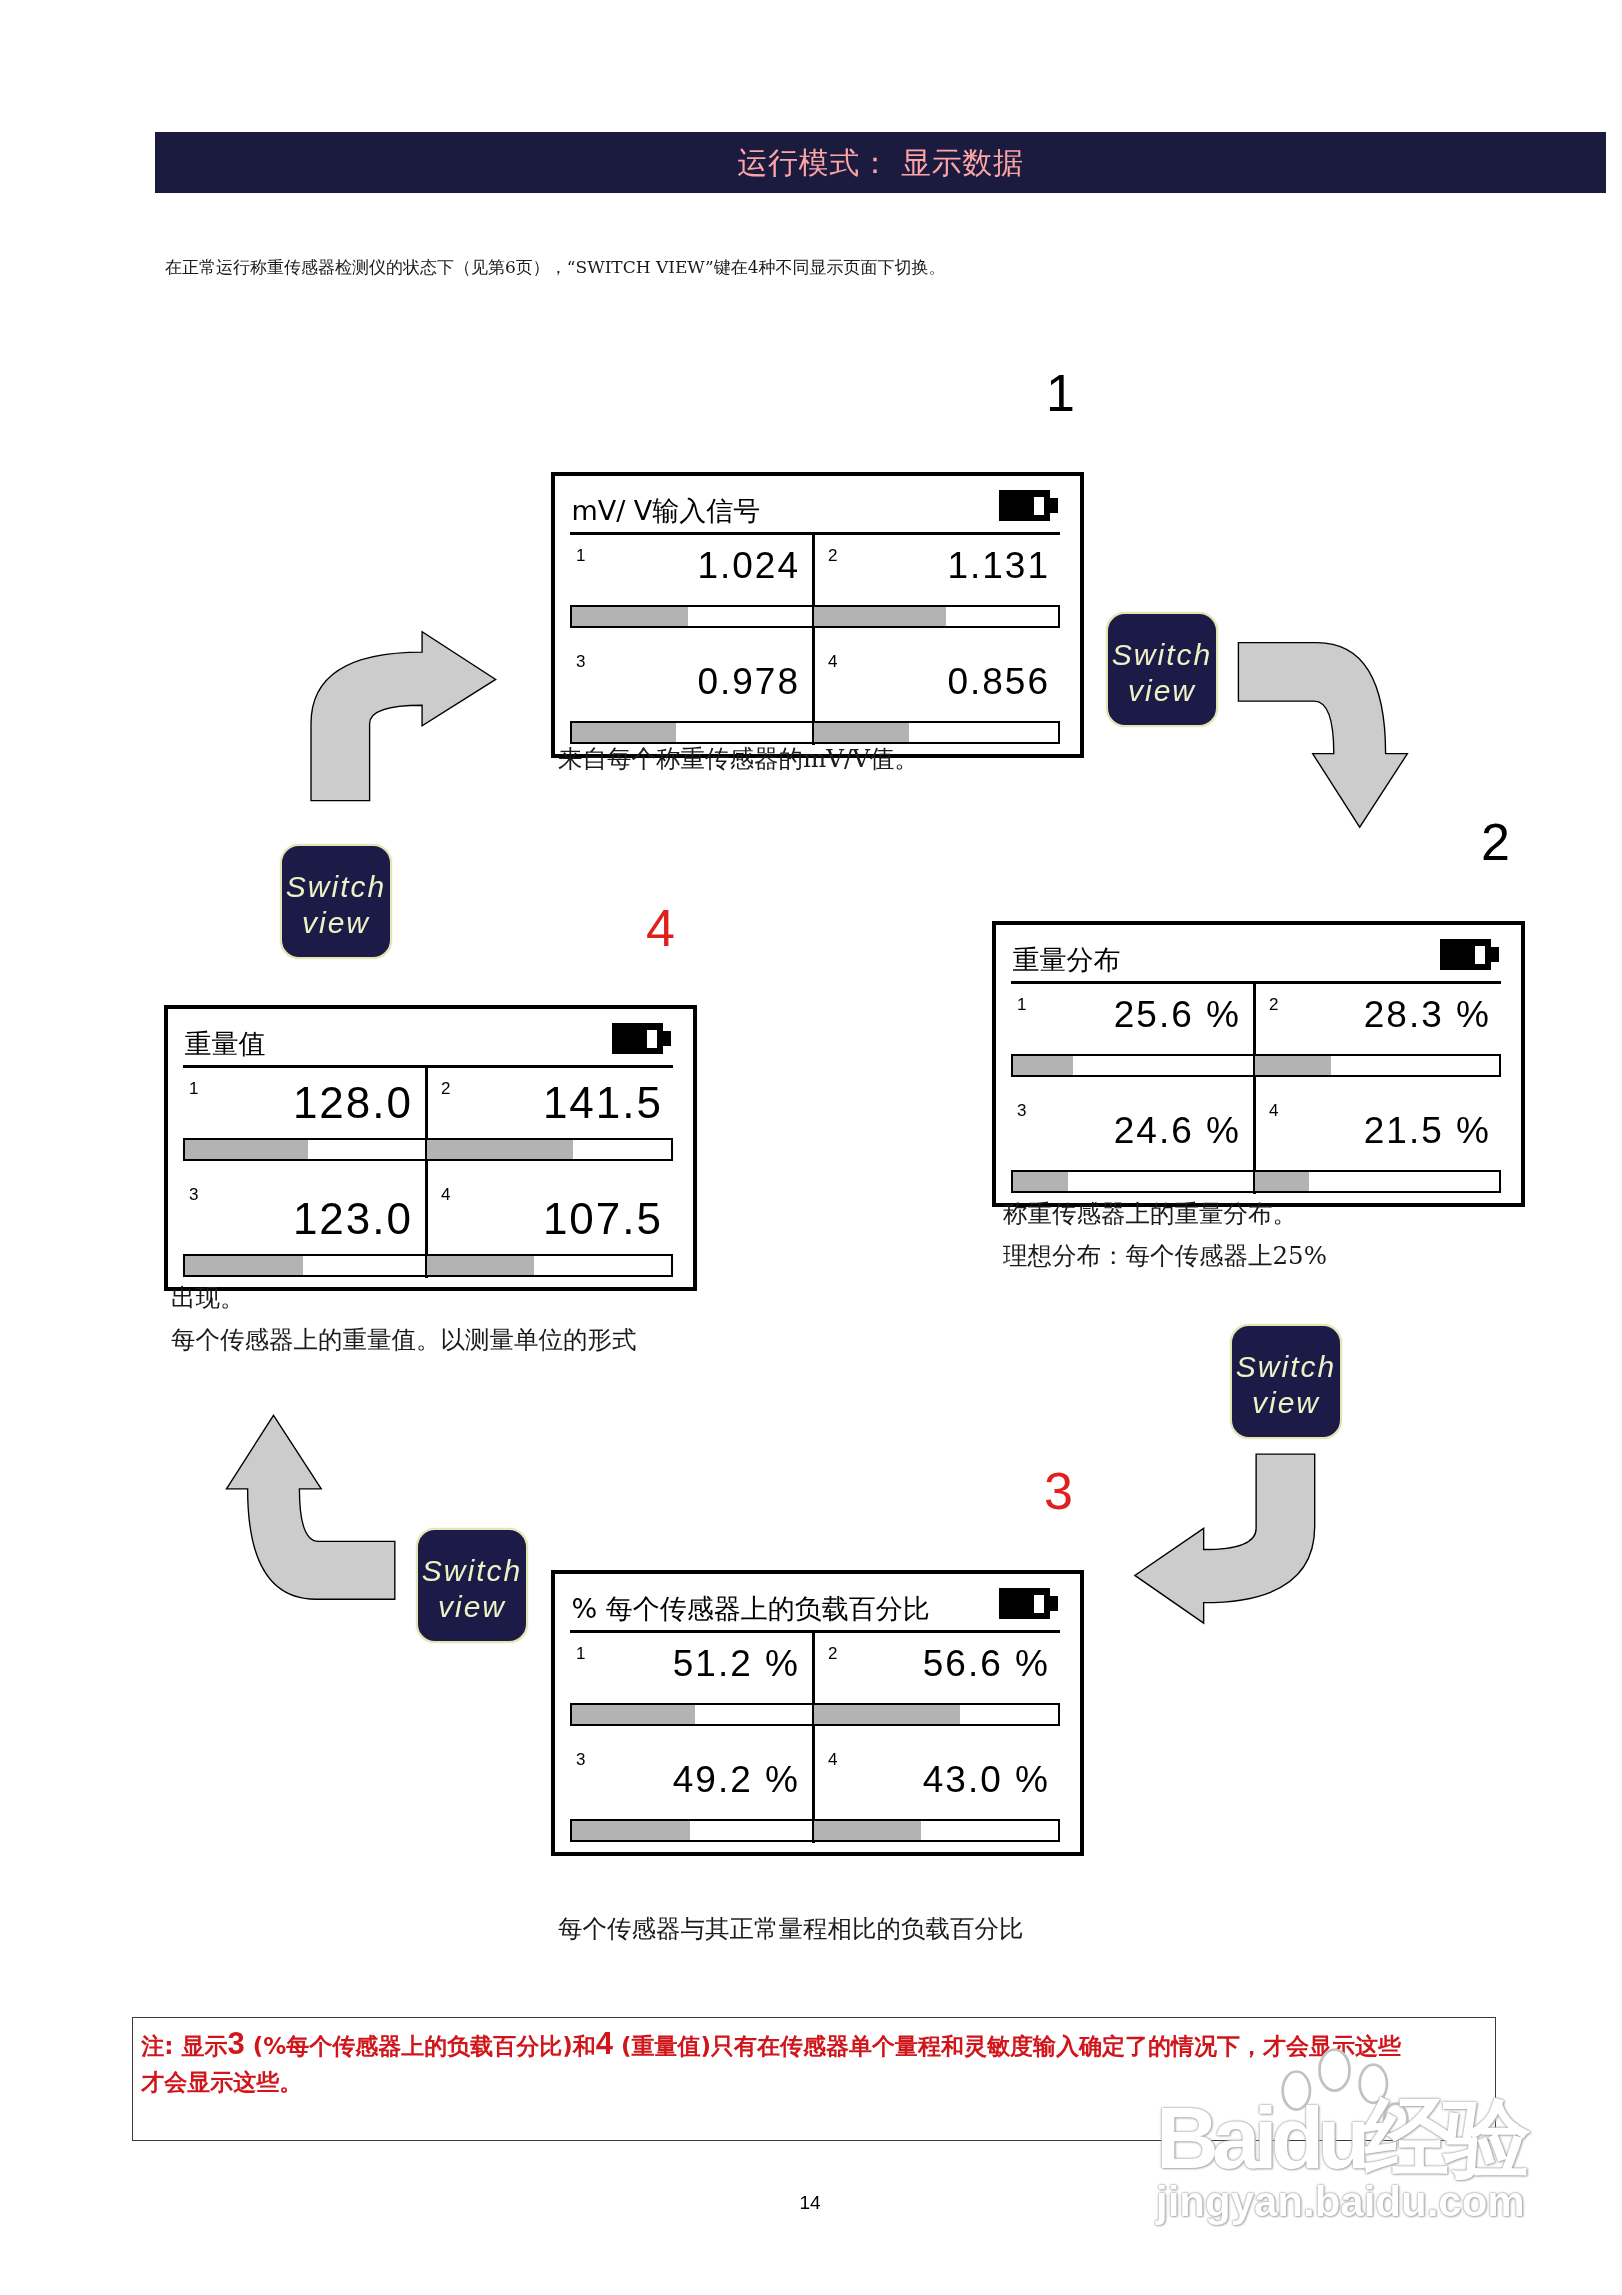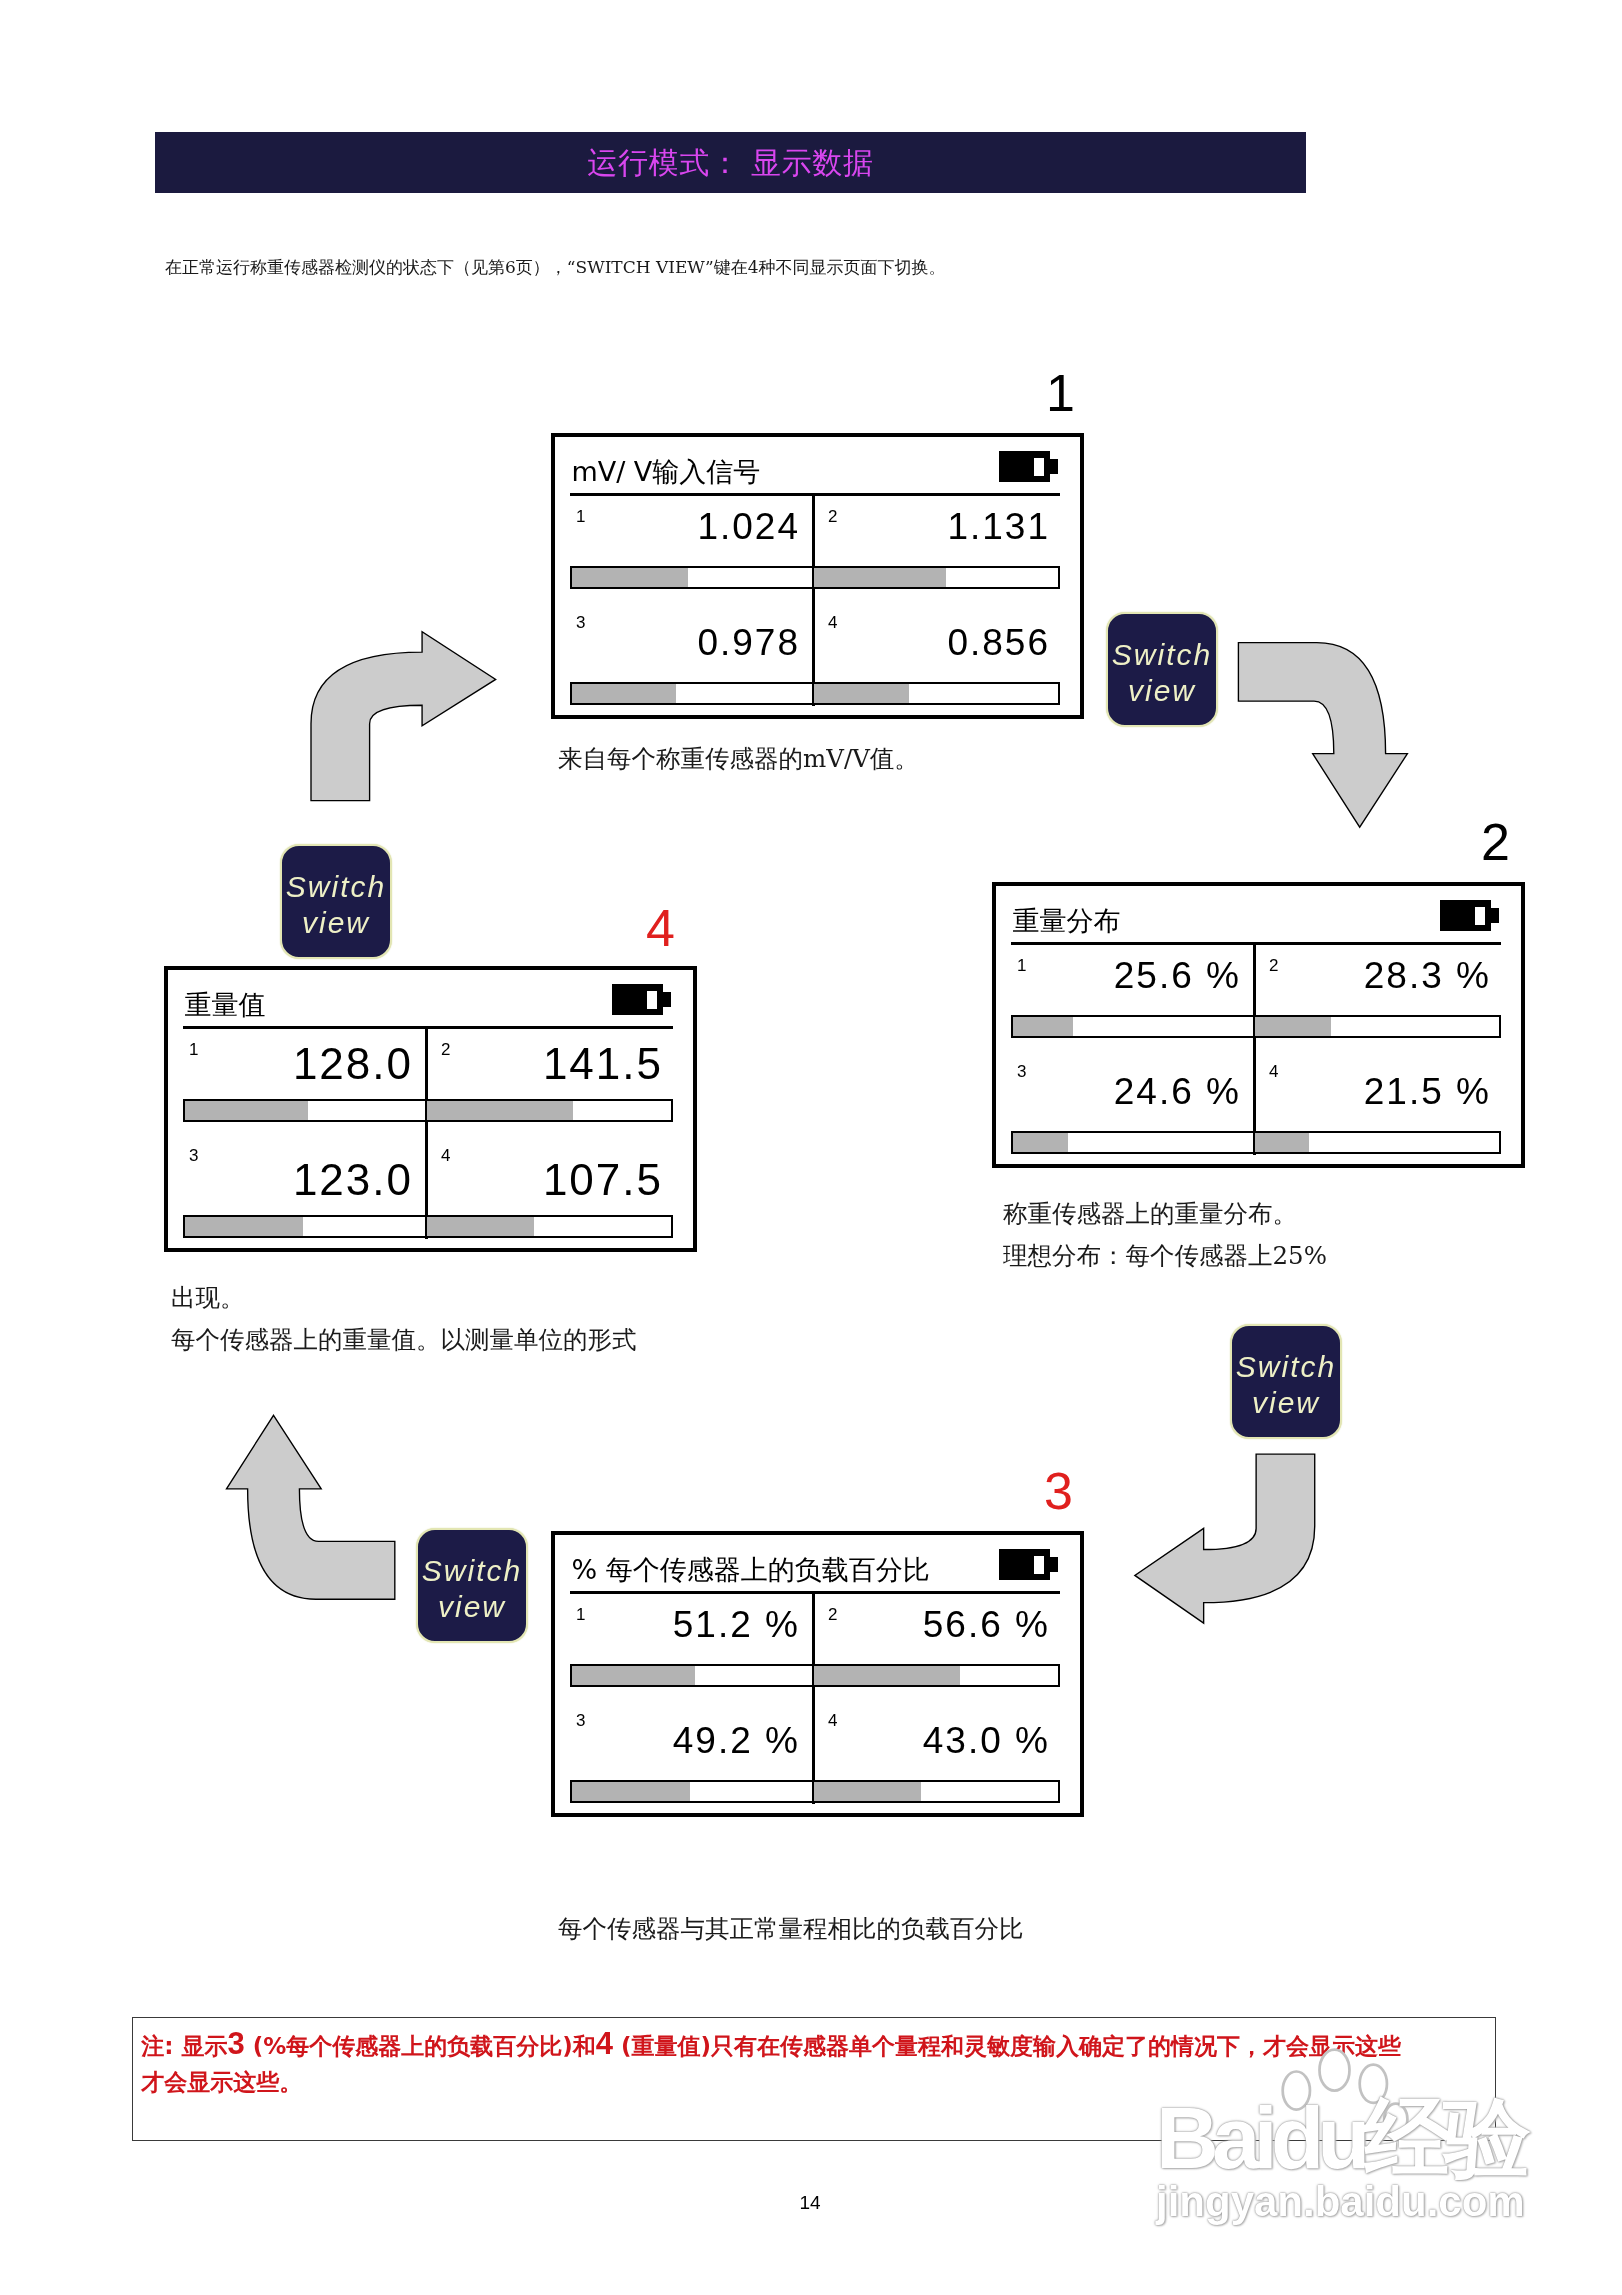--- a/index.html
+++ b/index.html
@@ -1,36 +1,36 @@
 <!DOCTYPE html>
 <html style="--header_bg: #1b1a3f; --switch_bg: #1c1b47; --switch_border: #e3e6b3; --switch_text: #eef0c6; --step_red: #e0201e; --note_red: #d0151b; --bar_fill: #b3b3b3; --arrow_fill: #cccccc;font-size:11px"><head>
   <meta charset="utf-8">
   <style>
     html, body { margin:0; padding:0; background:#ffffff; }
     #page {
       position:relative; width:1623px; height:2295px; overflow:hidden;
       background:#ffffff; font-family:"DejaVu Sans", sans-serif; color:#000;
     }
     .header {
-      position:absolute; left:155px; top:132px; width:1151px; height:61px;
-      background:var(--header_bg, #1b1a3f); color:#d946ef; text-align:center;
+      position:absolute; left:155px; top:132px; width:1451px; height:61px;
+      background:var(--header_bg, #1b1a3f); color:#fca5a5; text-align:center;
       font-family:"DejaVu Sans", sans-serif; font-size:30px; line-height:61px;
       letter-spacing:0.7px; white-space:nowrap;
     }
     .intro {
       position:absolute; left:165px; top:246px; white-space:nowrap;
       font-family:"DejaVu Serif", serif; font-size:17px; line-height:42px; color:#1a1a1a;
     }
     .arrows { position:absolute; left:0; top:0; width:1623px; height:2295px; pointer-events:none; }
     .arrows path { fill:var(--arrow_fill, #cccccc); stroke:#000; stroke-width:2; stroke-linejoin:miter; }
 
     
     .panel {
       position:absolute; width:533px; height:286px; box-sizing:border-box;
-      border:4.8px solid #000; background:#fff; font-family:"Liberation Sans", sans-serif; color:#000;
+      border:4.8px solid #000; background:#fff; font-family:"Liberation Sans", sans-serif; color:#000;margin-top:39px;
     }
     .p-title {
       position:absolute; left:16.4px; top:19px; white-space:nowrap;
       font-family:"DejaVu Sans", sans-serif; font-size:27px; line-height:31px;
     }
     .battery { position:absolute; left:444px; top:14.3px; width:51px; height:31px; background:#000; }
     .battery .win { position:absolute; left:35px; top:6.8px; width:9.5px; height:18.4px; background:#fff; }
     .battery .nub { position:absolute; left:51px; top:8.2px; width:7.5px; height:15px; background:#000; }
     .hline { position:absolute; left:15px; top:56px; width:490px; height:2.7px; background:#000; }
     .vline { position:absolute; left:257px; top:56px; width:2.7px; height:213px; background:#000; }

